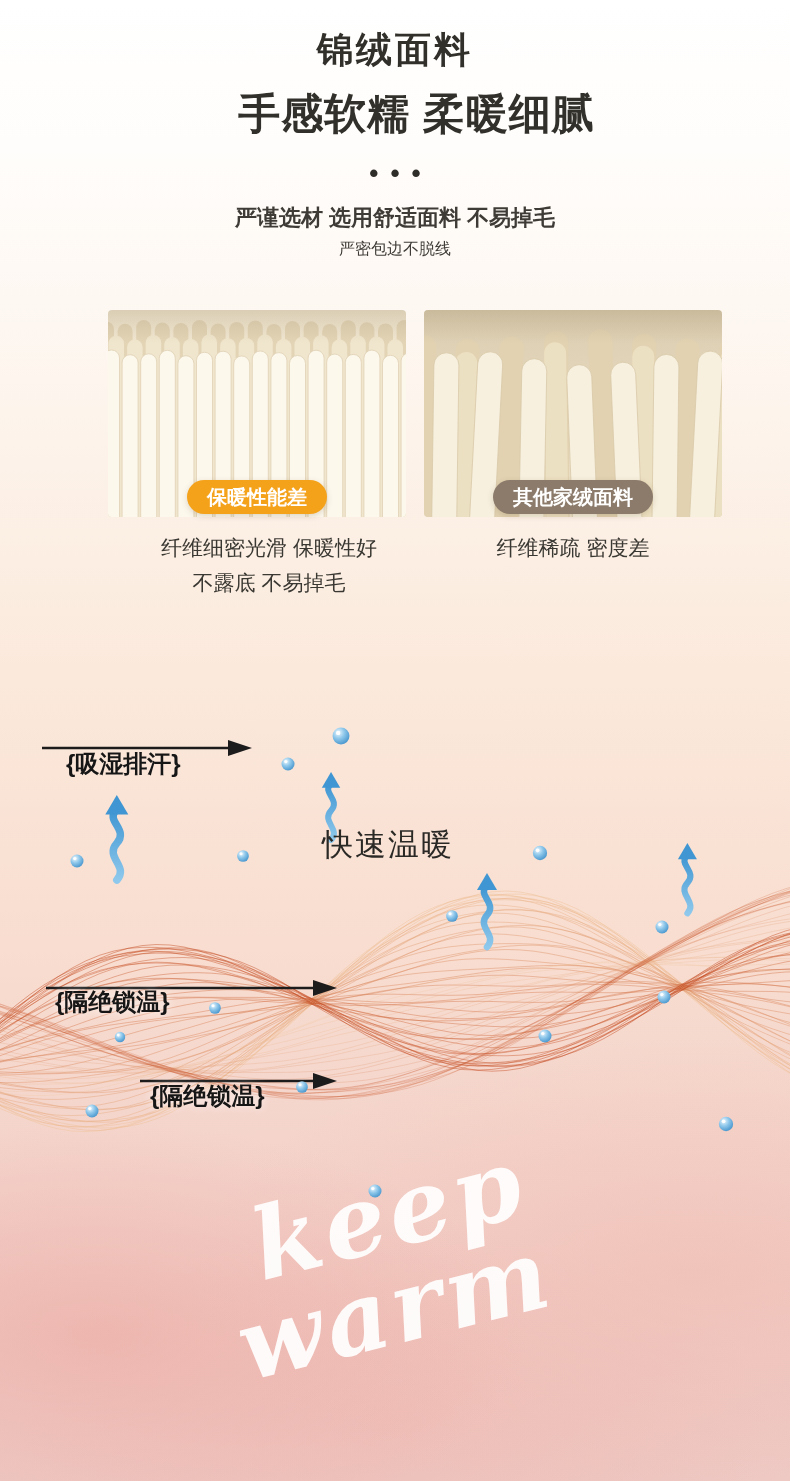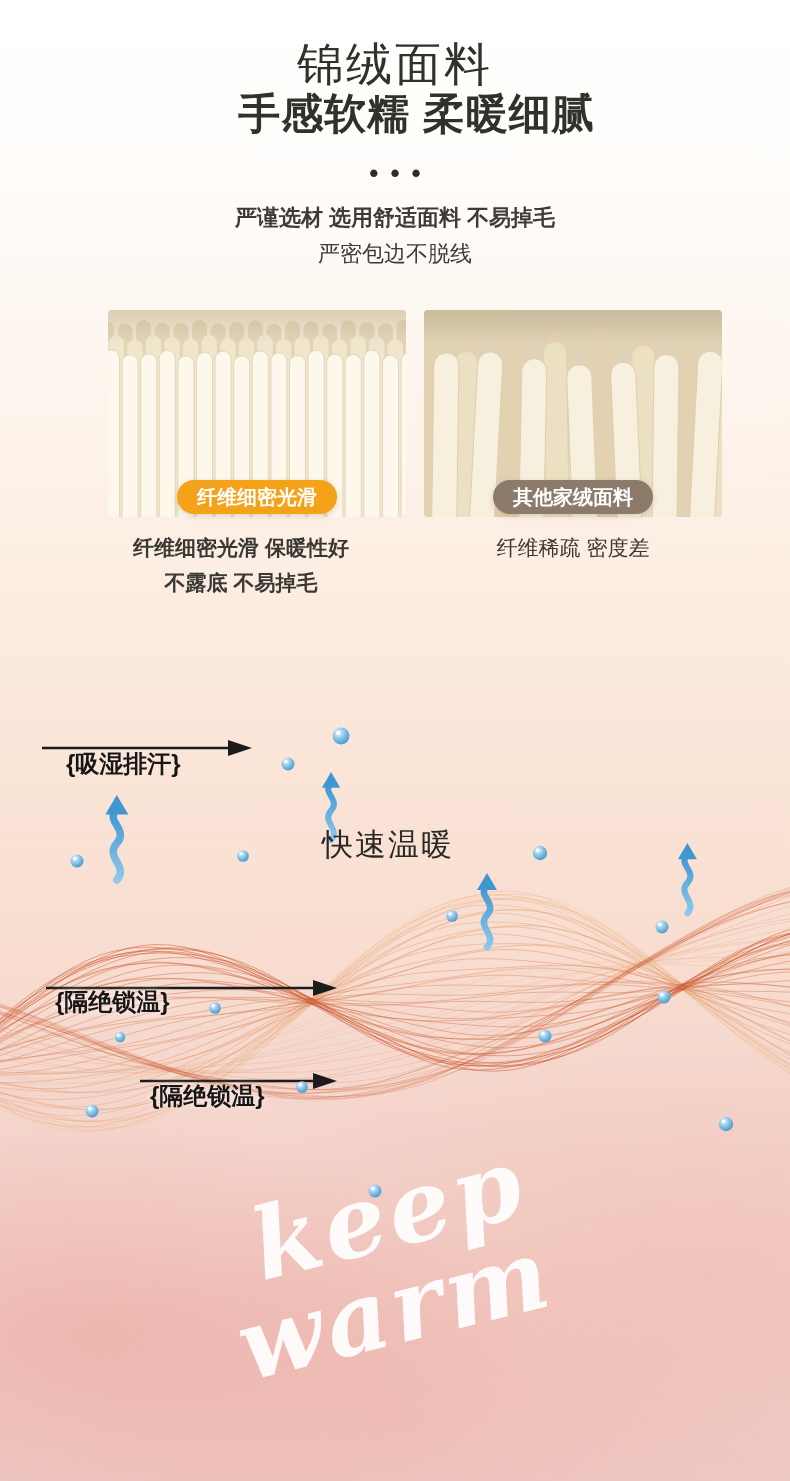--- a/index.html
+++ b/index.html
@@ -10,43 +10,43 @@
     font-family:"Liberation Sans", sans-serif;
     background:
       radial-gradient(ellipse 620px 300px at 12% 90%, rgba(236,166,158,0.55), transparent 70%),
       radial-gradient(ellipse 700px 330px at 88% 86%, rgba(240,182,170,0.45), transparent 72%),
       radial-gradient(ellipse 500px 260px at 50% 96%, rgba(238,176,168,0.40), transparent 75%),
       linear-gradient(180deg,#ffffff 0%,#fffdfb 10%,#fdf4ec 28%,#fbe9db 46%,#f8ddd0 64%,#f3d2ca 80%,#efcbc5 92%,#eec9c4 100%);
   }
   .abs { position:absolute; }
   .ctr { left:0; right:0; text-align:center; }
 
-  .title    { top:26px;  font-size:46px; font-weight:400; color:#32302a; letter-spacing:3px;margin-top:8px; }
+  .title    { top:26px;  font-size:36px; font-weight:700; color:#32302a; letter-spacing:3px; }
   .subtitle { top:86px;  font-size:42px; font-weight:700; color:#32302a; letter-spacing:1px;padding-left:43px; }
   .dots     { top:158px; font-size:26px; font-weight:700; color:#2f2d29; letter-spacing:12px; text-indent:12px; }
   .desc1    { top:203px; font-size:22px; color:#3e3b36;font-weight:bold; }
-  .desc2    { top:239px; font-size:22px; color:#3e3b36; }
+  .desc2    { top:239px; font-size:16px; color:#3e3b36; }
 
   .card { position:absolute; top:310px; width:298px; height:207px; border-radius:4px; overflow:hidden; }
   .card.ours   { left:108px; background:linear-gradient(180deg,#efe4cd,#faf4e5); }
   .card.others { left:424px; background:linear-gradient(180deg,#dccdb0,#efe5cd); }
   .card::after { content:""; position:absolute; inset:0; pointer-events:none;
                  background:linear-gradient(180deg, rgba(110,90,55,0.16), transparent 16%); }
   .fabric { position:absolute; left:0; top:0; }
 
   .badge { position:absolute; top:480px; height:34px; line-height:34px; padding:0 20px;
            border-radius:17px; color:#ffffff; font-size:20px; font-weight:700;
            transform:translateX(-50%); white-space:nowrap; box-shadow:0 2px 6px rgba(90,60,20,0.18); }
   .badge.ours   { left:257px; background:#f5a21b; }
   .badge.others { left:573px; background:#8c7b6b; }
 
   .cmp { position:absolute; width:298px; text-align:center; font-size:21px; color:#3a3832; }
   .cmp.l1 { top:534px; }
   .cmp.l2 { top:569px; }
-  .cmp.ours   { left:92px;font-weight:bold; }
+  .cmp.ours   { left:120px; }
   .cmp.others { left:424px; }
 
   .lbl { position:absolute; font-weight:700; color:#161616; font-size:24px; white-space:nowrap;margin-top:40px; }
   .lbl-wick { left:66px;  top:708px; }
   .lbl-ins1 { left:55px;  top:946px;  text-shadow:0 0 8px rgba(255,255,255,0.75); }
   .lbl-ins2 { left:150px; top:1040px; text-shadow:0 0 8px rgba(255,255,255,0.75); }
   .lbl-fast { position:absolute; left:322px; top:824px; font-size:31px; font-weight:400; color:#2b2926; letter-spacing:2px; }
 
   .keepwarm { position:absolute; left:262px; top:1168px; transform:rotate(-14deg);
               color:#ffffff; opacity:0.93;
@@ -271,21 +271,21 @@
         <rect x="54.0" y="41.8" width="25" height="207" rx="12.5" fill="#f7f0de" stroke="#d9c9a9" stroke-width="0.8" transform="rotate(3.0 66.5 48)"></rect>
         <rect x="98.0" y="48.7" width="25" height="207" rx="12.5" fill="#f7f0de" stroke="#d9c9a9" stroke-width="0.8" transform="rotate(1.1 110.5 48)"></rect>
         <rect x="142.0" y="54.7" width="25" height="207" rx="12.5" fill="#f7f0de" stroke="#d9c9a9" stroke-width="0.8" transform="rotate(-2.3 154.5 48)"></rect>
         <rect x="186.0" y="52.2" width="25" height="207" rx="12.5" fill="#f7f0de" stroke="#d9c9a9" stroke-width="0.8" transform="rotate(-2.5 198.5 48)"></rect>
         <rect x="230.0" y="44.4" width="25" height="207" rx="12.5" fill="#f7f0de" stroke="#d9c9a9" stroke-width="0.8" transform="rotate(0.7 242.5 48)"></rect>
         <rect x="274.0" y="41.1" width="25" height="207" rx="12.5" fill="#f7f0de" stroke="#d9c9a9" stroke-width="0.8" transform="rotate(3.0 286.5 48)"></rect>
         <rect x="318.0" y="46.6" width="25" height="207" rx="12.5" fill="#f7f0de" stroke="#d9c9a9" stroke-width="0.8" transform="rotate(1.1 330.5 48)"></rect>
       </svg>
   </div>
 
-  <div class="badge ours">纤维细密光滑</div>
+  <div class="badge ours">保暖性能差</div>
   <div class="badge others">其他家绒面料</div>
 
   <div class="cmp ours l1">纤维细密光滑 保暖性好</div>
   <div class="cmp others l1">纤维稀疏 密度差</div>
   <div class="cmp ours l2">不露底 不易掉毛</div>
 
   <div class="lbl lbl-wick">{吸湿排汗}</div>
   <div class="lbl-fast">快速温暖</div>
   <div class="lbl lbl-ins1">{隔绝锁温}</div>
   <div class="lbl lbl-ins2">{隔绝锁温}</div>

